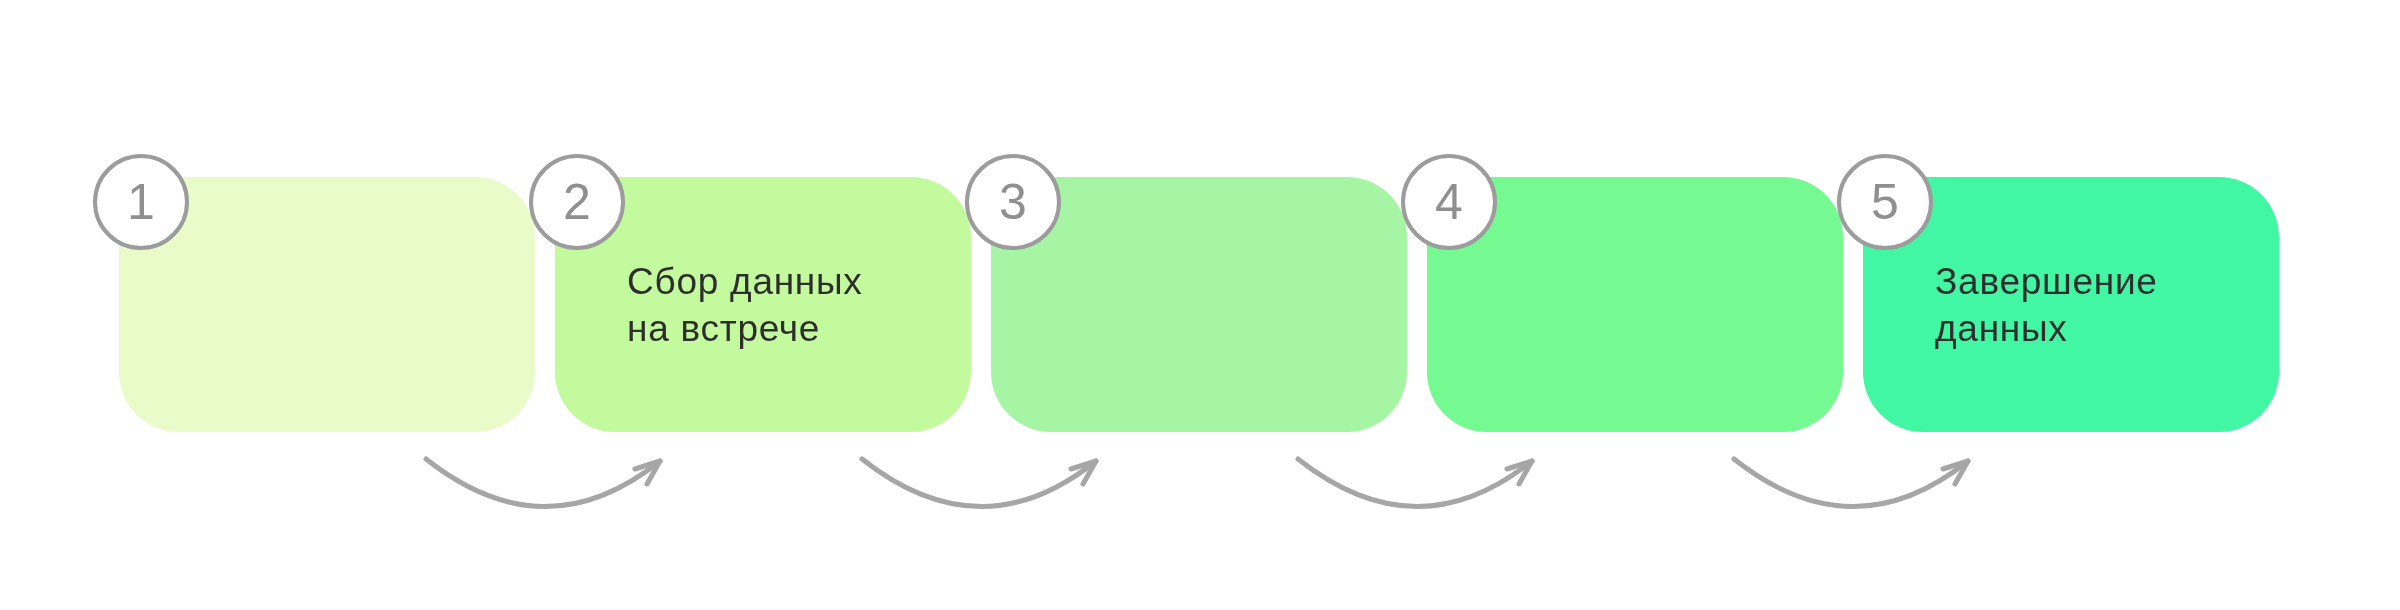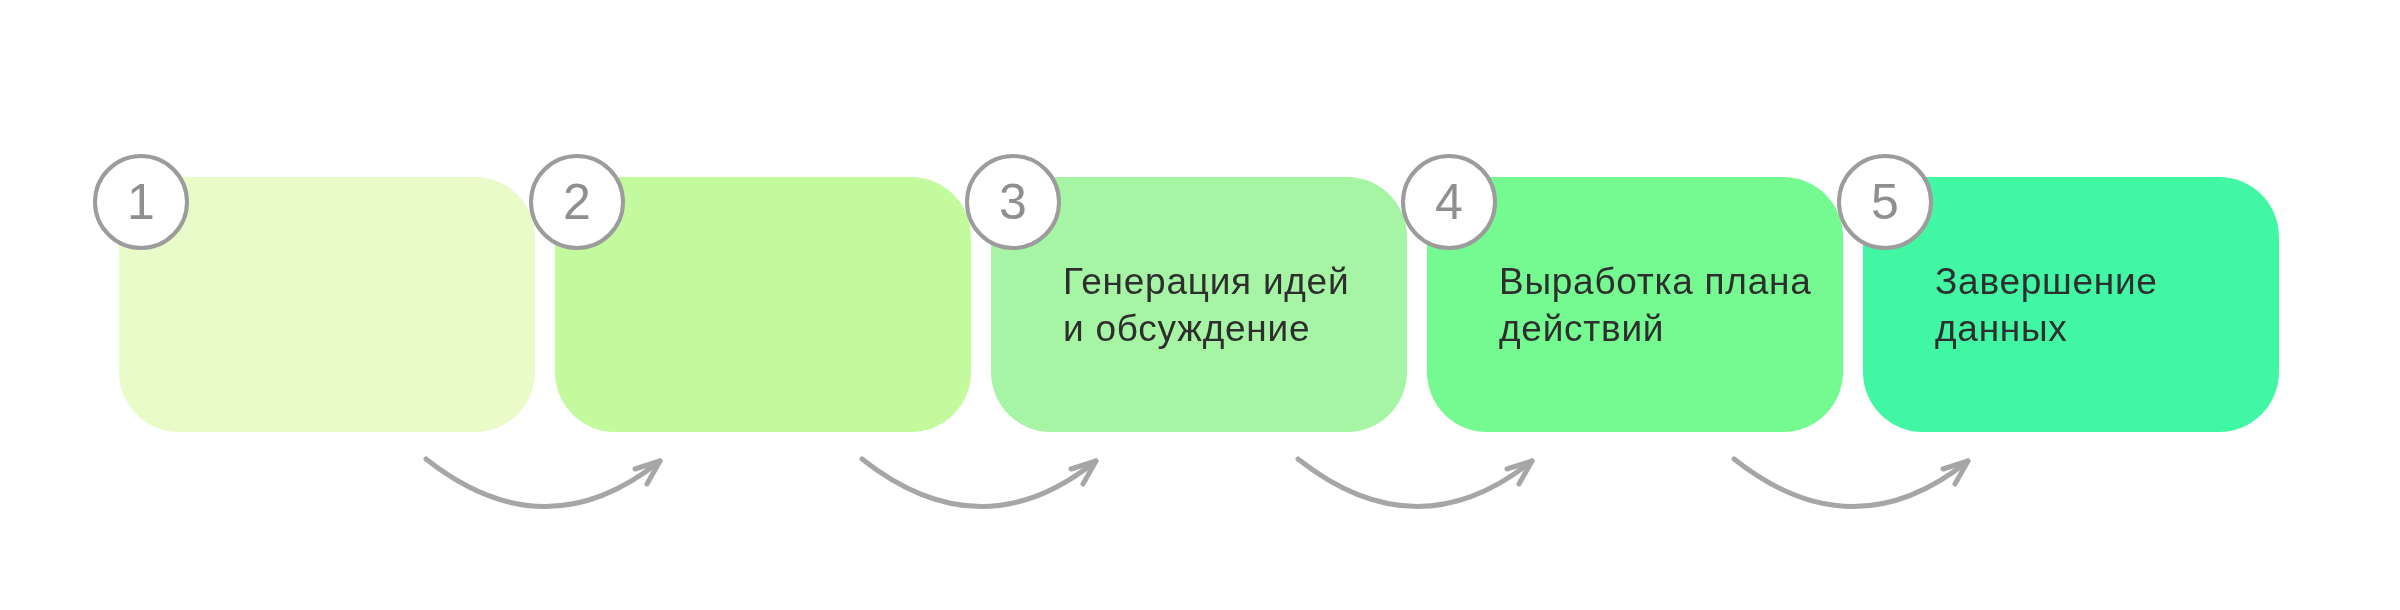--- a/index.html
+++ b/index.html
@@ -72,36 +72,34 @@
   <div class="step" style="left: 119px; background: rgb(232, 251, 201);">
     <div class="badge">
       <span class="num">1</span>
     </div>
   </div>
 
   <div class="step" style="left: 555px; background: rgb(196, 250, 158);">
     <div class="badge">
       <span class="num">2</span>
     </div>
+    <div class="label">Сбор данных
+на встрече</div>
   </div>
 
   <div class="step" style="left: 991px; background: rgb(166, 245, 164);">
     <div class="badge">
       <span class="num">3</span>
     </div>
-    <div class="label">Генерация идей
-и обсуждение</div>
   </div>
 
   <div class="step" style="left: 1427px; background: rgb(116, 250, 144);">
     <div class="badge">
       <span class="num">4</span>
     </div>
-    <div class="label">Выработка плана
-действий</div>
   </div>
 
   <div class="step" style="left: 1863px; background: rgb(65, 247, 164);">
     <div class="badge">
       <span class="num">5</span>
     </div>
     <div class="label">Завершение
 данных</div>
   </div>
 

